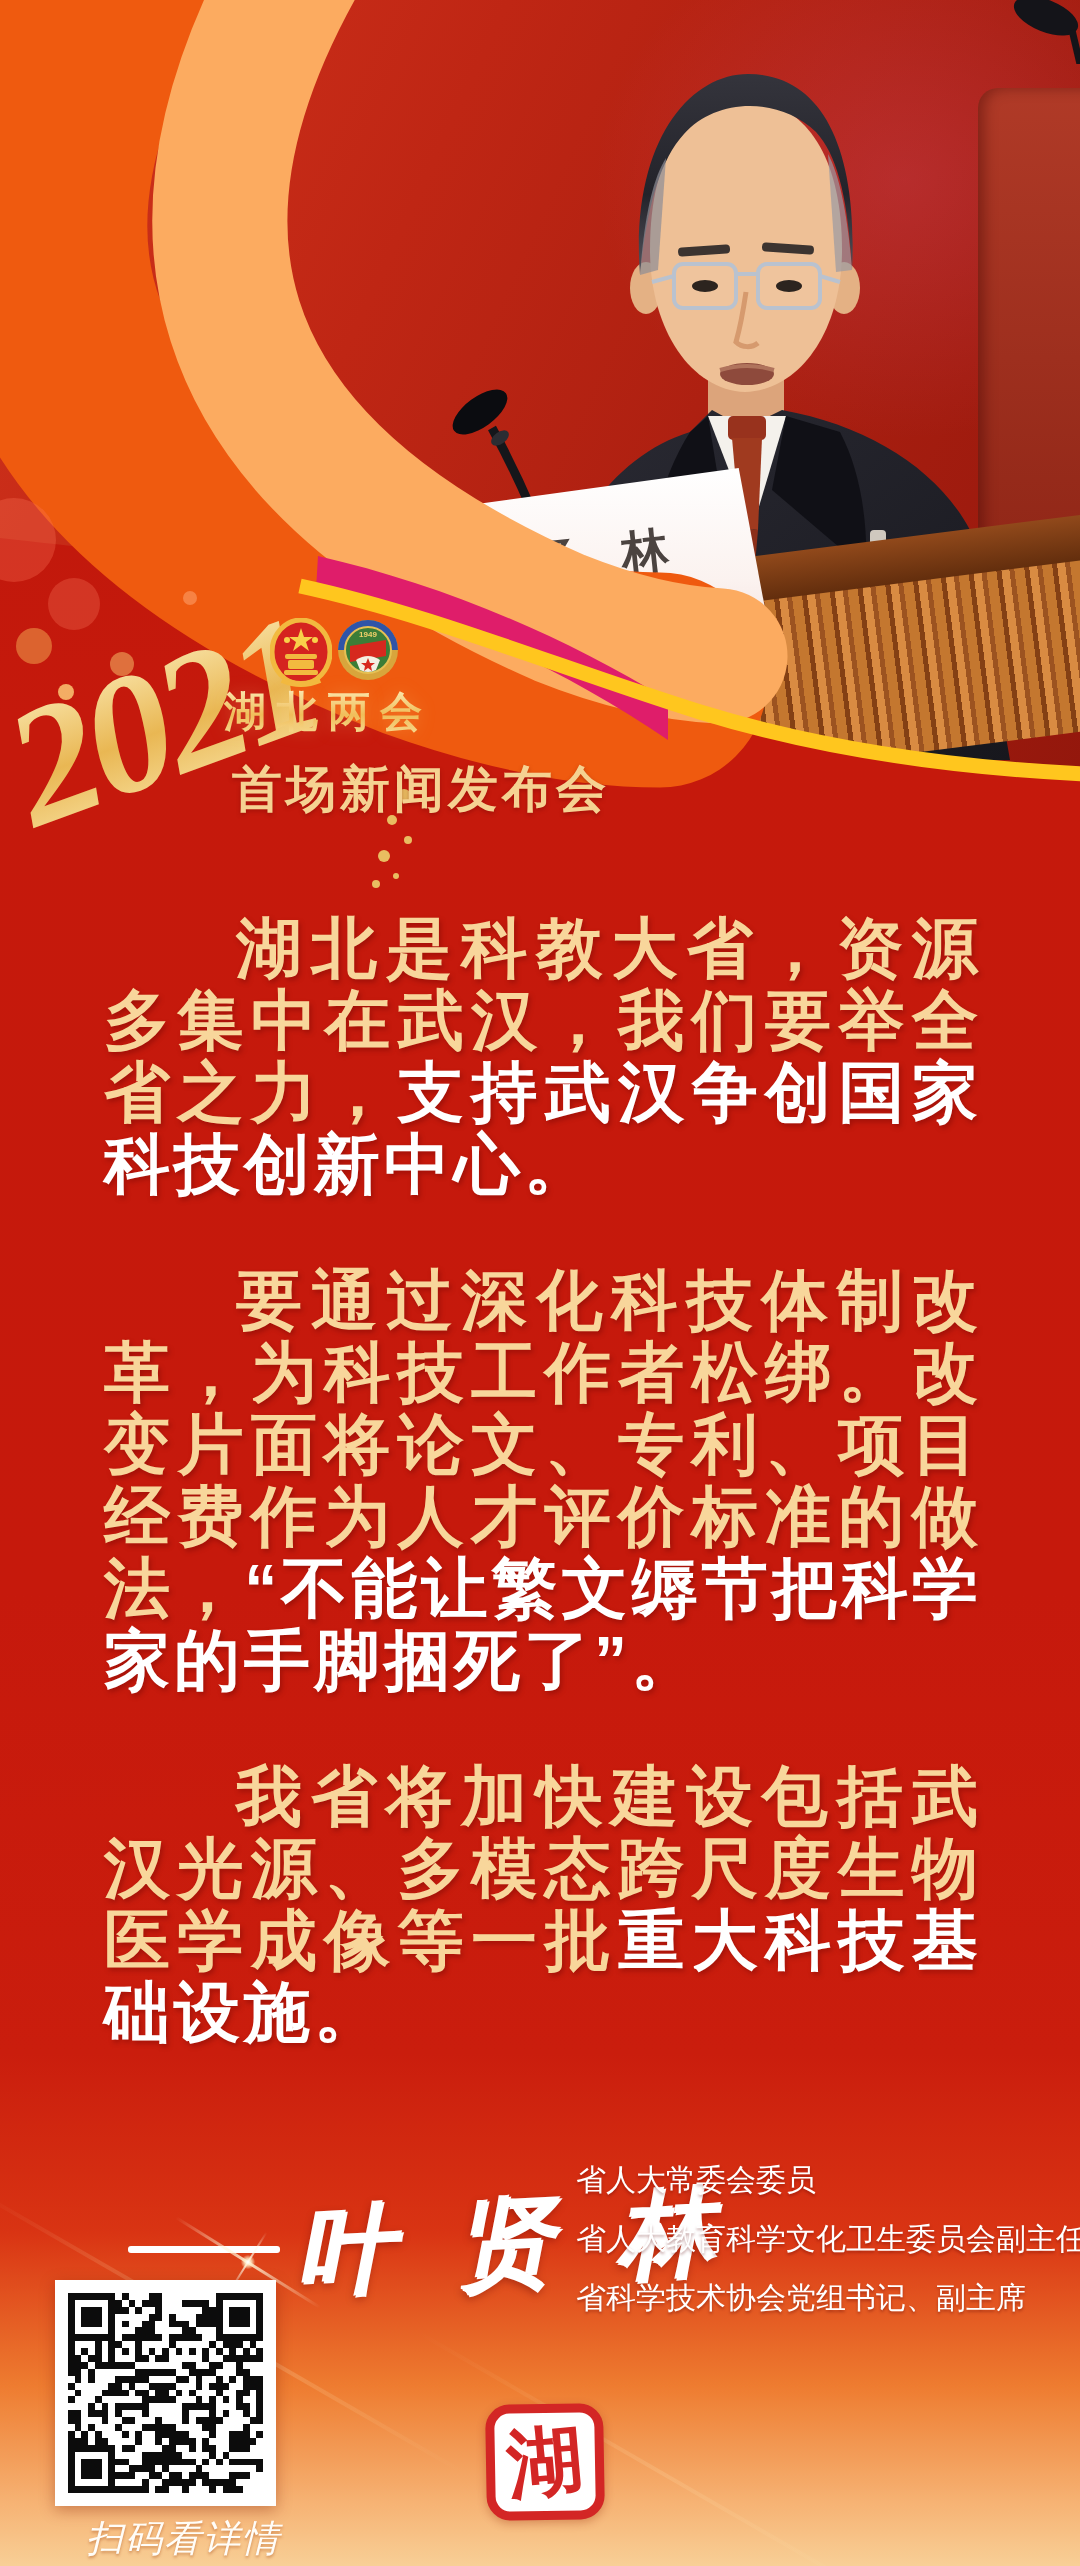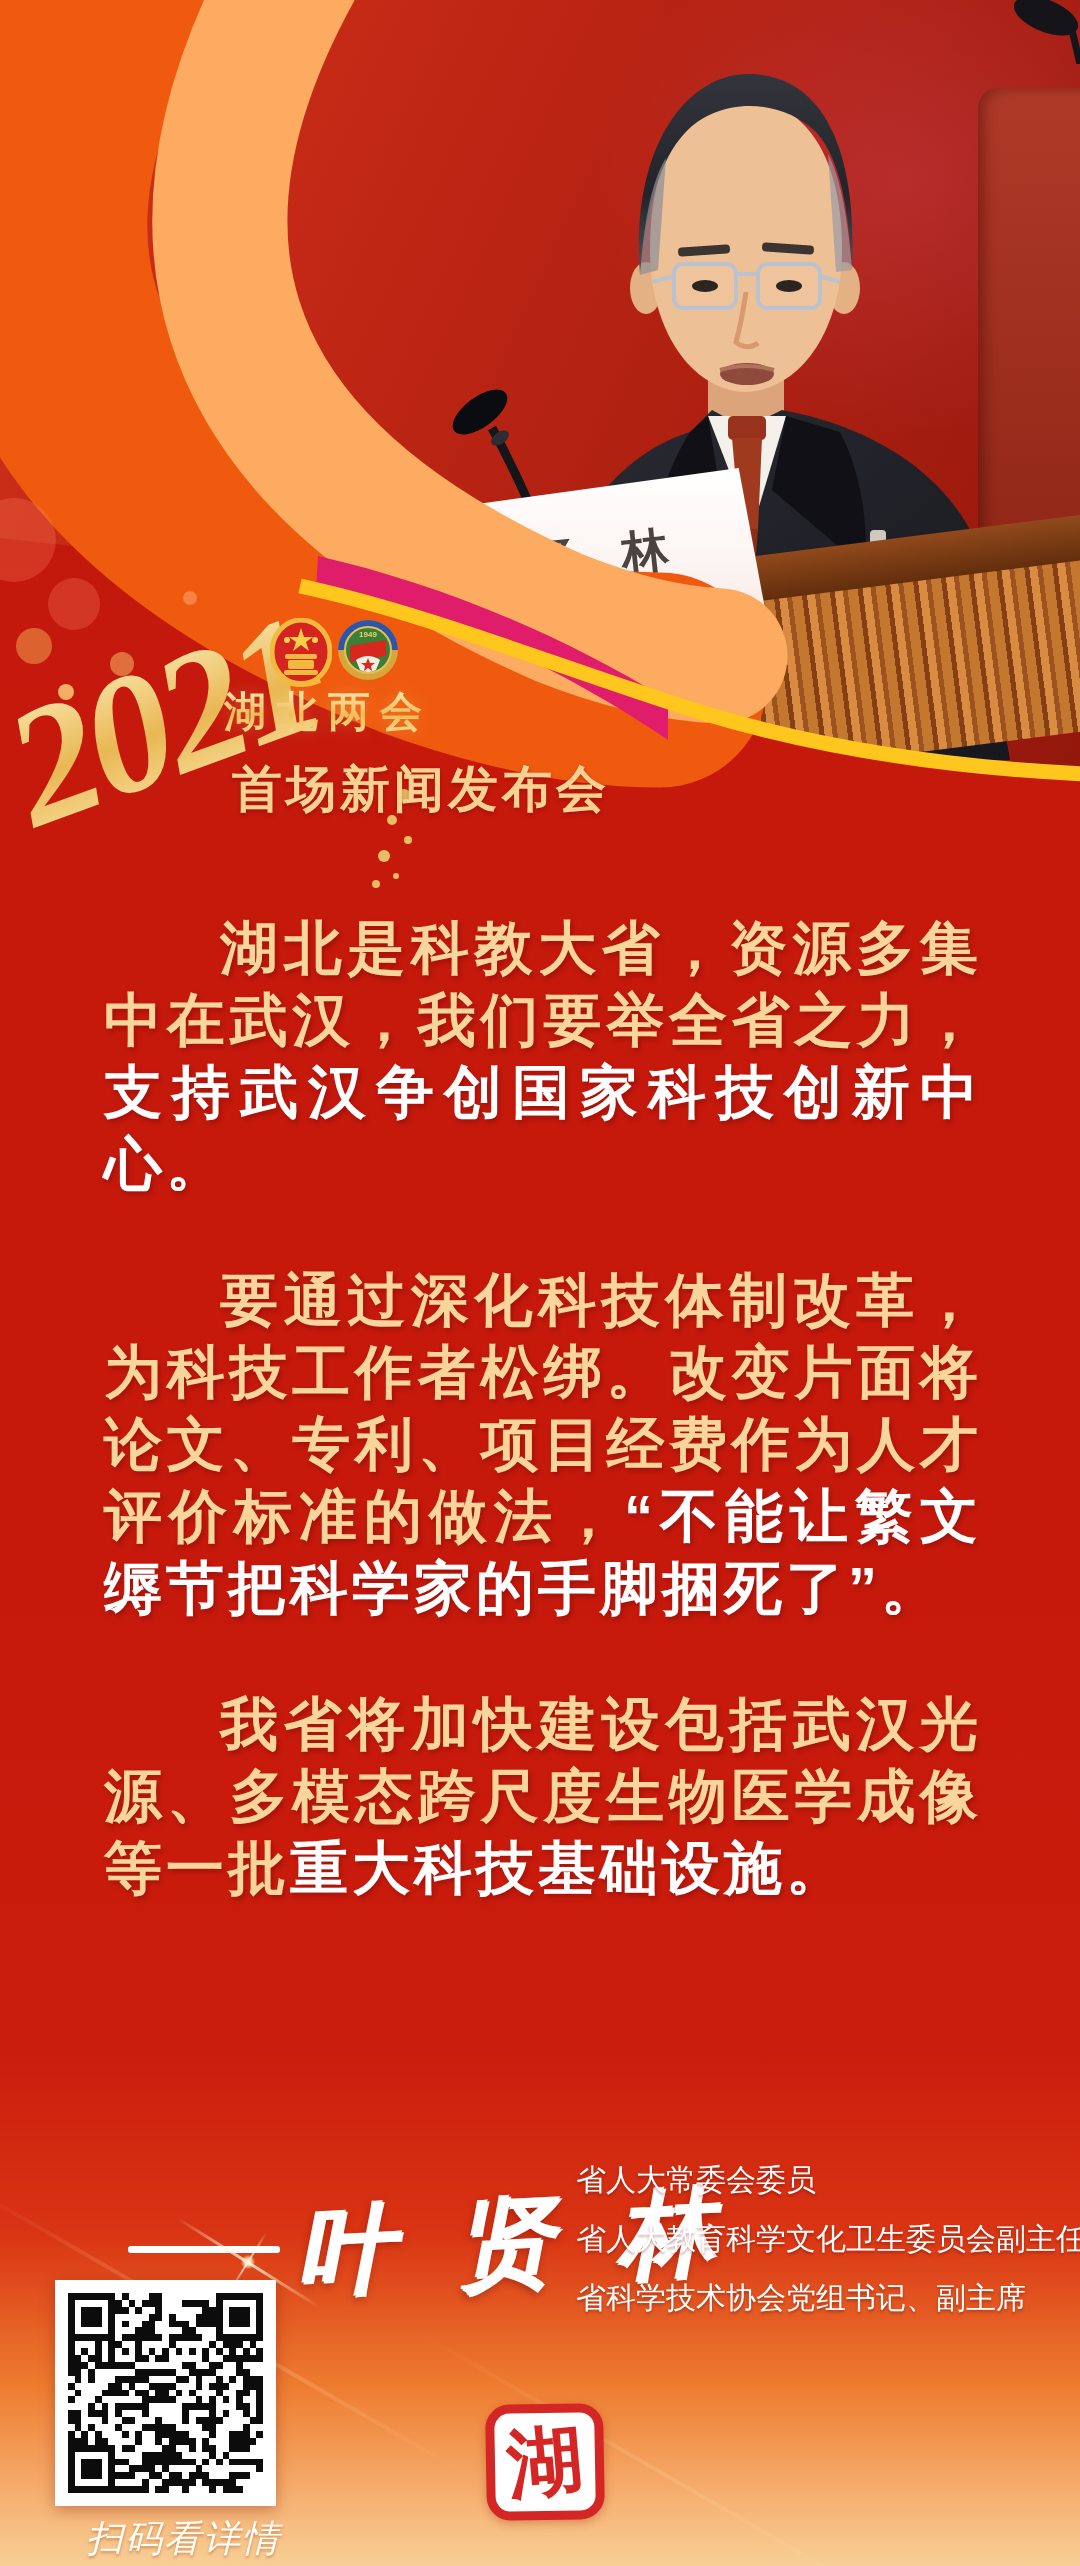--- a/index.html
+++ b/index.html
@@ -30,21 +30,21 @@
   .event-title{position:absolute;left:224px;top:684px;font-family:Liberation Sans, sans-serif;
     font-size:42px;font-weight:900;letter-spacing:10px;white-space:nowrap;
     background:linear-gradient(180deg,#fdeebd 5%,#eebb55 55%,#f9e2a2 100%);
     -webkit-background-clip:text;background-clip:text;color:transparent;
     text-shadow:0 0 18px rgba(255,215,130,.25);}
   .sub-title{position:absolute;left:232px;top:756px;font-size:50px;font-weight:700;letter-spacing:4px;
     color:#f5d292;white-space:nowrap;text-shadow:0 2px 4px rgba(100,0,0,.35);}
   .emblem{position:absolute;}
   
   .quotes{position:absolute;left:104px;top:912px;width:878px;}
-  .quotes p{margin:0 0 64px 0;font-size:58px;line-height:72px;font-weight:800;letter-spacing:4px;
+  .quotes p{margin:0 0 64px 0;font-size:66px;line-height:72px;font-weight:800;letter-spacing:4px;
     text-align:justify;text-indent:2em;text-shadow:2px 3px 5px rgba(95,0,0,.35);}
   .seg-gold{color:#f8d69b;}
   .seg-white{color:#ffffff;}
   
   .attr-dash{position:absolute;left:128px;top:2246px;width:152px;height:7px;background:#ffffff;border-radius:3px;}
   .attr-name{position:absolute;left:296px;top:2178px;font-family:"Liberation Serif","DejaVu Serif",serif;
     font-style:italic;font-weight:900;font-size:96px;letter-spacing:20px;color:#ffffff;transform:rotate(-3deg);white-space:nowrap;
     text-shadow:2px 2px 0 #fff,0 4px 8px rgba(90,0,0,.4);}
   .attr-titles{position:absolute;left:576px;top:2150px;color:#ffffff;font-size:30px;line-height:59px;font-weight:500;
     text-shadow:0 2px 3px rgba(90,0,0,.4);white-space:nowrap;}

